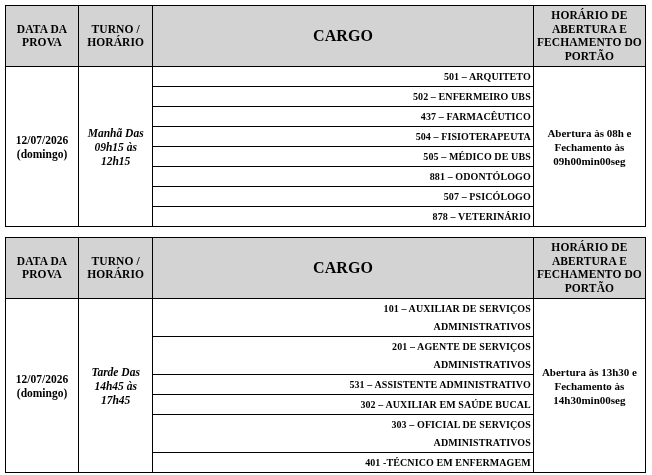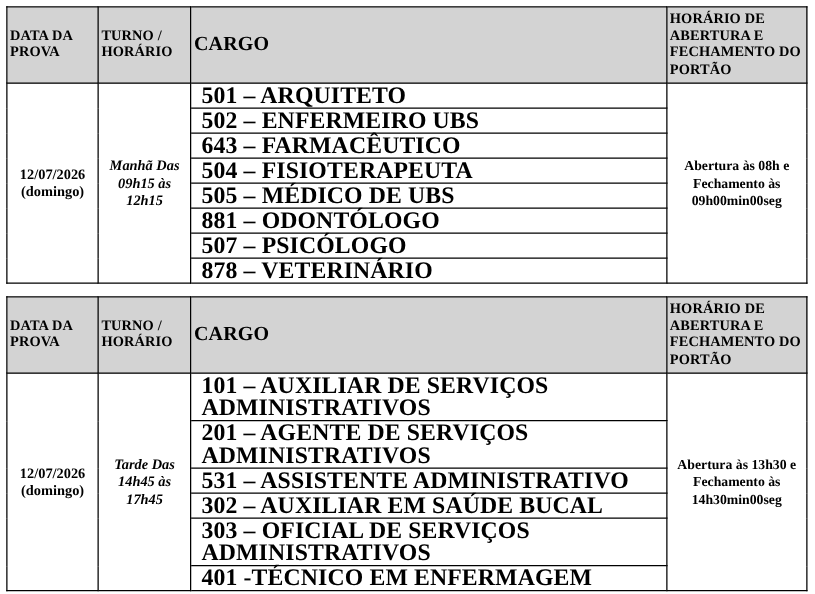--- a/index.html
+++ b/index.html
@@ -33,21 +33,21 @@
   .exam-table td, .exam-table th {
     border: 1px solid #000000;
     padding: 0;
     vertical-align: middle;
     font-weight: bold;
   }
 
   
   .hdr th {
     background: #d3d3d3;
-    text-align: left;
+    text-align: center;
     font-size: 11.5px;
     line-height: 13.5px;
     letter-spacing: 0.1px;
     padding: 3px 2px;
   }
   .hdr .h-cargo { font-size: 16px; }
 
   
   .col-data    { width: 73px; }
   .col-turno   { width: 74px; }
@@ -61,22 +61,22 @@
     text-align: center;
     font-size: 11.5px;
     line-height: 13.5px;
     padding: 2px 3px;
   }
   td.cell-data { line-height: 14px; }
   td.cell-turno { line-height: 14px; font-style: italic; }
   td.cell-horario { font-size: 11px; line-height: 14px; }
 
   td.cell-cargo {
-    text-align: left;
-    font-size: 19px;
+    text-align: right;
+    font-size: 10px;
     line-height: 18px;
     padding: 0 2px 0 8px;
     letter-spacing: 0.1px;
     white-space: pre-line;
   }
   tr.cargo-row-1 td.cell-cargo { height: 19px; }
   tr.cargo-row-2 td.cell-cargo { height: 37px; }
 </style>
 </head>
 <body>
@@ -105,21 +105,21 @@
         <td class="cell-turno" rowspan="8">Manhã
 Das 09h15
 às 12h15</td>
         <td class="cell-cargo">501 – ARQUITETO</td>
         <td class="cell-horario" rowspan="8">Abertura às 08h e Fechamento às 09h00min00seg</td>
       </tr>
       <tr class="cargo-row-1">
         <td class="cell-cargo">502 – ENFERMEIRO UBS</td>
       </tr>
       <tr class="cargo-row-1">
-        <td class="cell-cargo">643 – FARMACÊUTICO</td>
+        <td class="cell-cargo">437 – FARMACÊUTICO</td>
       </tr>
       <tr class="cargo-row-1">
         <td class="cell-cargo">504 – FISIOTERAPEUTA</td>
       </tr>
       <tr class="cargo-row-1">
         <td class="cell-cargo">505 – MÉDICO DE UBS</td>
       </tr>
       <tr class="cargo-row-1">
         <td class="cell-cargo">881 – ODONTÓLOGO</td>
       </tr>

